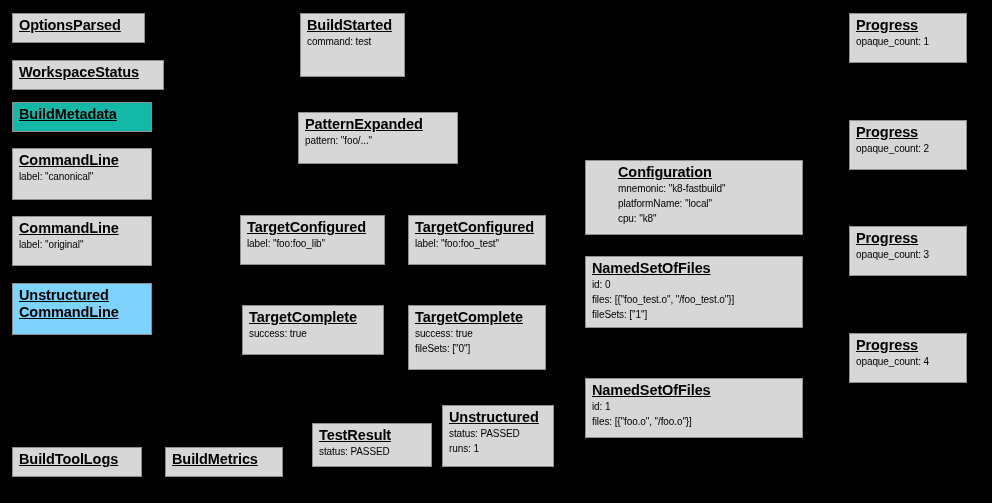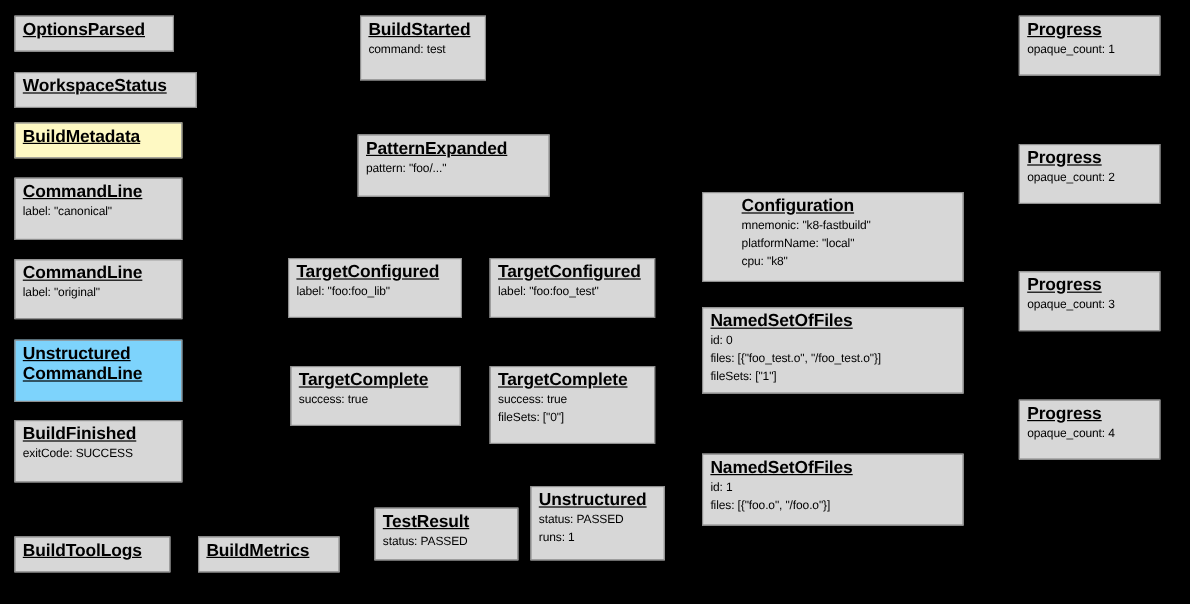--- a/index.html
+++ b/index.html
@@ -48,51 +48,45 @@
 </head>
 <body>
 
 <div id="canvas" style="background: rgb(0, 0, 0);">
     <div class="node" style="left: 12px; top: 13px; width: 133px; height: 30px; background: rgb(215, 215, 215); border-color: rgb(143, 143, 143); color: rgb(0, 0, 0);">
       <div class="node-title">OptionsParsed</div>
     </div>
     <div class="node" style="left: 12px; top: 60px; width: 152px; height: 30px; background: rgb(215, 215, 215); border-color: rgb(143, 143, 143); color: rgb(0, 0, 0);">
       <div class="node-title">WorkspaceStatus</div>
     </div>
-    <div class="node" style="left: 12px; top: 102px; width: 140px; height: 30px; background: #fef9c3; border-color: rgb(143, 143, 143); color: rgb(0, 0, 0);">
+    <div class="node" style="left: 12px; top: 102px; width: 140px; height: 30px; background: #14b8a6; border-color: rgb(143, 143, 143); color: rgb(0, 0, 0);">
       <div class="node-title">BuildMetadata</div>
     </div>
     <div class="node" style="left: 12px; top: 148px; width: 140px; height: 52px; background: rgb(215, 215, 215); border-color: rgb(143, 143, 143); color: rgb(0, 0, 0);">
       <div class="node-title">CommandLine</div>
       <div class="node-attrs">
         <span class="attr-line">label: "canonical"</span>
       </div>
     </div>
     <div class="node" style="left: 12px; top: 216px; width: 140px; height: 50px; background: rgb(215, 215, 215); border-color: rgb(143, 143, 143); color: rgb(0, 0, 0);">
       <div class="node-title">CommandLine</div>
       <div class="node-attrs">
         <span class="attr-line">label: "original"</span>
       </div>
     </div>
     <div class="node" style="left: 12px; top: 283px; width: 140px; height: 52px; background: #7dd3fc; border-color: rgb(143, 143, 143); color: rgb(0, 0, 0);">
       <div class="node-title wrap">Unstructured CommandLine</div>
     </div>
-    <div class="node" style="left: 12px; top: 350px; width: 140px; height: 52px; background: rgb(215, 215, 215); border-color: rgb(143, 143, 143); color: rgb(0, 0, 0);">
-      <div class="node-title">BuildFinished</div>
-      <div class="node-attrs">
-        <span class="attr-line">exitCode: SUCCESS</span>
-      </div>
-    </div>
     <div class="node" style="left: 12px; top: 447px; width: 130px; height: 30px; background: rgb(215, 215, 215); border-color: rgb(143, 143, 143); color: rgb(0, 0, 0);">
       <div class="node-title">BuildToolLogs</div>
     </div>
     <div class="node" style="left: 165px; top: 447px; width: 118px; height: 30px; background: rgb(215, 215, 215); border-color: rgb(143, 143, 143); color: rgb(0, 0, 0);">
       <div class="node-title">BuildMetrics</div>
     </div>
-    <div class="node" style="left: 300px; top: 13px; width: 105px; height: 54px; background: rgb(215, 215, 215); border-color: rgb(143, 143, 143); color: rgb(0, 0, 0);">
+    <div class="node" style="left: 300px; top: 13px; width: 105px; height: 64px; background: rgb(215, 215, 215); border-color: rgb(143, 143, 143); color: rgb(0, 0, 0);">
       <div class="node-title">BuildStarted</div>
       <div class="node-attrs">
         <span class="attr-line">command: test</span>
       </div>
     </div>
     <div class="node" style="left: 298px; top: 112px; width: 160px; height: 52px; background: rgb(215, 215, 215); border-color: rgb(143, 143, 143); color: rgb(0, 0, 0);">
       <div class="node-title">PatternExpanded</div>
       <div class="node-attrs">
         <span class="attr-line">pattern: "foo/..."</span>
       </div>

